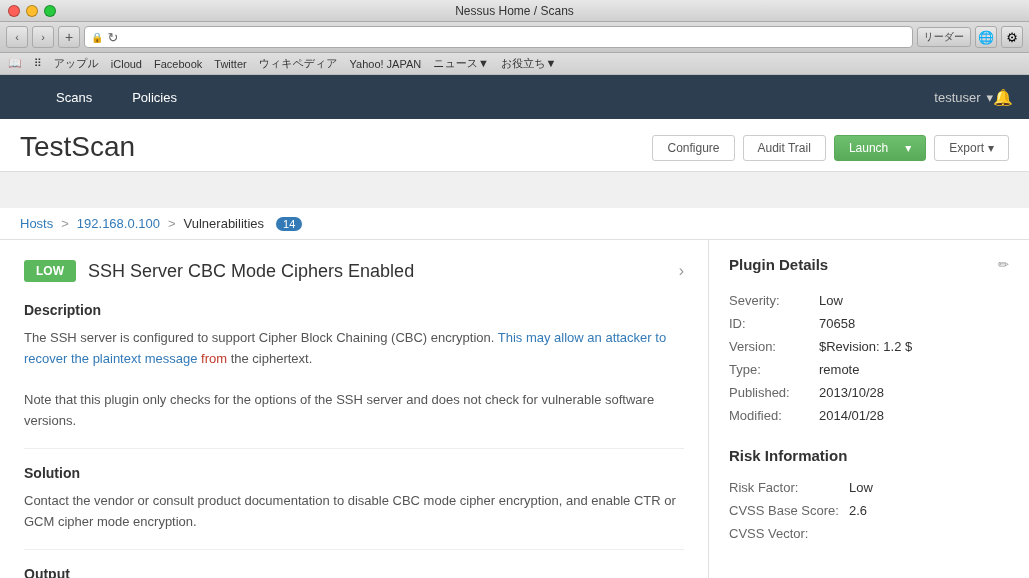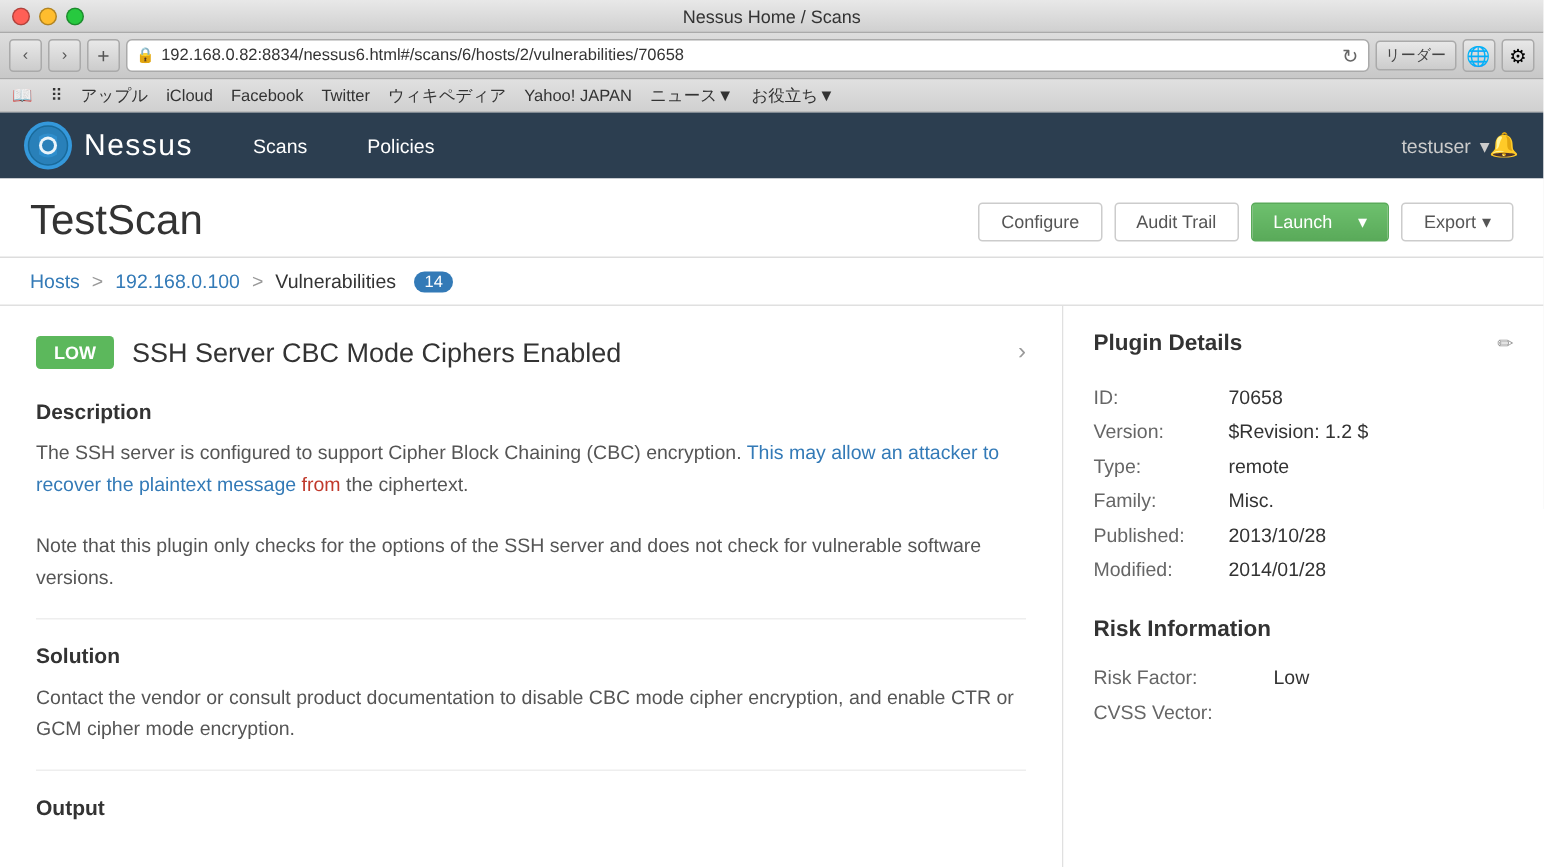--- a/index.html
+++ b/index.html
@@ -176,20 +176,21 @@
 
     
     .breadcrumb {
       background: white;
       padding: 8px 20px;
       border-bottom: 1px solid #e0e0e0;
       display: flex;
       align-items: center;
       gap: 8px;
       font-size: 13px;
+      margin-top: 36px;
     }
     .breadcrumb-link { color: #337ab7; cursor: pointer; }
     .breadcrumb-sep { color: #999; }
     .breadcrumb-current { color: #333; }
     .badge {
       background: #337ab7;
       color: white;
       border-radius: 10px;
       padding: 1px 7px;
       font-size: 11px;
@@ -268,21 +269,20 @@
   </div>
   <span class="titlebar-title">Nessus Home / Scans</span>
 </div>
 
 <div class="browser-chrome">
   <div class="nav-btn">‹</div>
   <div class="nav-btn">›</div>
   <div class="nav-btn plus">+</div>
   <div class="url-bar">
     <span class="lock">🔒</span>
-    <span class="url-text">192.168.0.82:8834/nessus6.html#/scans/6/hosts/2/vulnerabilities/70658</span>
     <span class="reload-btn">↻</span>
   </div>
   <div class="reader-btn">リーダー</div>
   <div class="ext-btn">🌐</div>
   <div class="ext-btn">⚙</div>
 </div>
 
 <div class="bookmarks-bar">
   <span class="bookmark-item">📖</span>
   <span class="bookmark-item">⠿</span>
@@ -290,31 +290,20 @@
   <span class="bookmark-item">iCloud</span>
   <span class="bookmark-item">Facebook</span>
   <span class="bookmark-item">Twitter</span>
   <span class="bookmark-item">ウィキペディア</span>
   <span class="bookmark-item">Yahoo! JAPAN</span>
   <span class="bookmark-item">ニュース▼</span>
   <span class="bookmark-item">お役立ち▼</span>
 </div>
 
 <div class="nessus-nav">
-  <div class="nessus-logo">
-    <div class="nessus-logo-icon">
-      <svg width="28" height="28" viewBox="0 0 28 28">
-        <circle cx="14" cy="14" r="13" fill="#2980b9" stroke="#1a6a9a" stroke-width="1"></circle>
-        <path d="M8 8 Q14 4 20 8 L20 20 Q14 24 8 20 Z" fill="#3498db" opacity="0.6"></path>
-        <circle cx="14" cy="14" r="6" fill="white" opacity="0.9"></circle>
-        <circle cx="14" cy="14" r="4" fill="#2980b9"></circle>
-      </svg>
-    </div>
-    <span class="nessus-logo-text">Nessus</span>
-  </div>
   <div class="nessus-nav-links">
     <span class="nessus-nav-link active">Scans</span>
     <span class="nessus-nav-link">Policies</span>
   </div>
   <div class="nessus-nav-right">
     <div class="user-menu">
       <span>testuser</span>
       <span>▾</span>
     </div>
     <span class="bell-icon">🔔</span>
@@ -387,55 +376,59 @@
   <div class="right-panel">
 
     <div class="plugin-details-header">
       <span class="plugin-details-title">Plugin Details</span>
       <span class="edit-icon">✏</span>
     </div>
 
     <table class="detail-table">
       <tbody id="plugin-details-rows">
           <tr>
+            <td style="color:#666;width:90px;">Severity:</td>
+            <td style="color:#333;">Low</td>
+          </tr>
+          <tr>
             <td style="color:#666;width:90px;">ID:</td>
             <td style="color:#333;">70658</td>
           </tr>
           <tr>
             <td style="color:#666;width:90px;">Version:</td>
             <td style="color:#333;">$Revision: 1.2 $</td>
           </tr>
           <tr>
             <td style="color:#666;width:90px;">Type:</td>
             <td style="color:#333;">remote</td>
           </tr>
           <tr>
-            <td style="color:#666;width:90px;">Family:</td>
-            <td style="color:#333;">Misc.</td>
-          </tr>
-          <tr>
             <td style="color:#666;width:90px;">Published:</td>
             <td style="color:#333;">2013/10/28</td>
           </tr>
           <tr>
             <td style="color:#666;width:90px;">Modified:</td>
             <td style="color:#333;">2014/01/28</td>
           </tr>
         </tbody>
     </table>
 
     <div class="risk-info-title">Risk Information</div>
 
     <table class="risk-table">
       <tbody id="risk-rows">
           <tr>
             <td style="color:#666;width:120px;">Risk Factor:</td>
             <td style="color:#333;">Low</td>
           </tr>
           <tr>
+            <td style="color:#666;width:120px;">CVSS Base Score:</td>
+            <td style="color:#333;">2.6</td>
+          </tr>
+          <tr>
             <td style="color:#666;width:120px;">CVSS Vector:</td>
             <td style="color:#333;"></td>
           </tr>
         </tbody>
     </table>
 
   </div>
 </div>
 
 </body></html>

